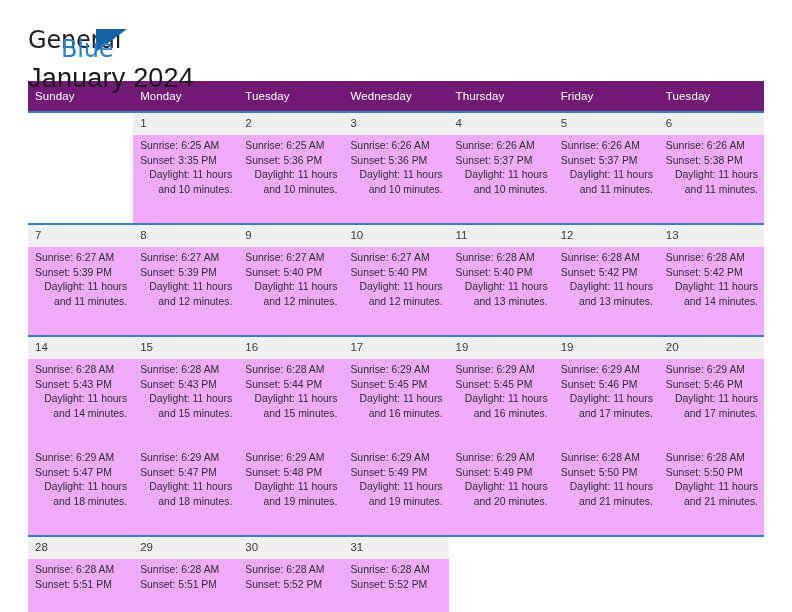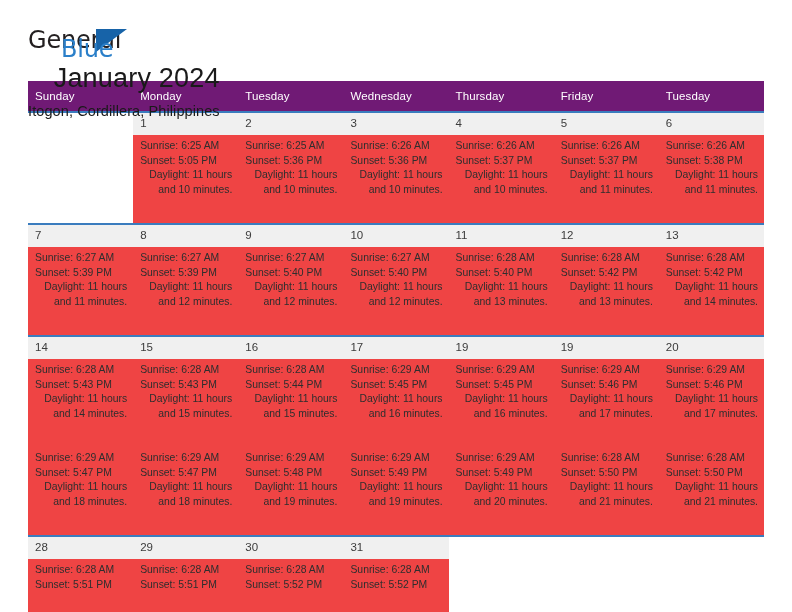--- a/index.html
+++ b/index.html
@@ -109,21 +109,21 @@
     color: #3b3b3b;
     padding: 4px 0 4px 7px;
     height: 14px;
     vertical-align: top;
   }
   tbody tr.daynum-row td.empty {
     background: #ffffff;
   }
 
   tbody tr.info-row td {
-    background: #ef4444;
+    background: #f0abfc;
     font-size: 10.4px;
     color: #2e2e2e;
     padding: 4px 6px 12px 7px;
     vertical-align: top;
     line-height: 14.6px;
     height: 72px;
   }
   tbody tr.info-row td.empty { background: #ffffff; }
 
   .info-line { white-space: nowrap; }
@@ -137,21 +137,20 @@
   <div class="header">
 
     <div class="logo">
       <span class="logo-general">General</span>
       <span class="logo-triangle"></span>
       <span class="logo-blue">Blue</span>
     </div>
 
     <div class="title-block">
       <div class="cal-title">January 2024</div>
-      <div class="cal-subtitle">Itogon, Cordillera, Philippines</div>
     </div>
 
   </div>
 
   <table class="calendar">
     <colgroup>
       <col>
         <col>
         <col>
         <col>
@@ -178,21 +177,21 @@
         <td>2</td>
         <td>3</td>
         <td>4</td>
         <td>5</td>
         <td>6</td>
       </tr>
       <tr class="info-row">
         <td class="empty"></td>
         <td>
           <div class="info-line">Sunrise: 6:25 AM</div>
-          <div class="info-line">Sunset: 5:05 PM</div>
+          <div class="info-line">Sunset: 3:35 PM</div>
           <div class="daylight-line">Daylight: 11 hours</div>
           <div class="daylight-line">and 10 minutes.</div>
         </td>
         <td>
           <div class="info-line">Sunrise: 6:25 AM</div>
           <div class="info-line">Sunset: 5:36 PM</div>
           <div class="daylight-line">Daylight: 11 hours</div>
           <div class="daylight-line">and 10 minutes.</div>
         </td>
         <td>

